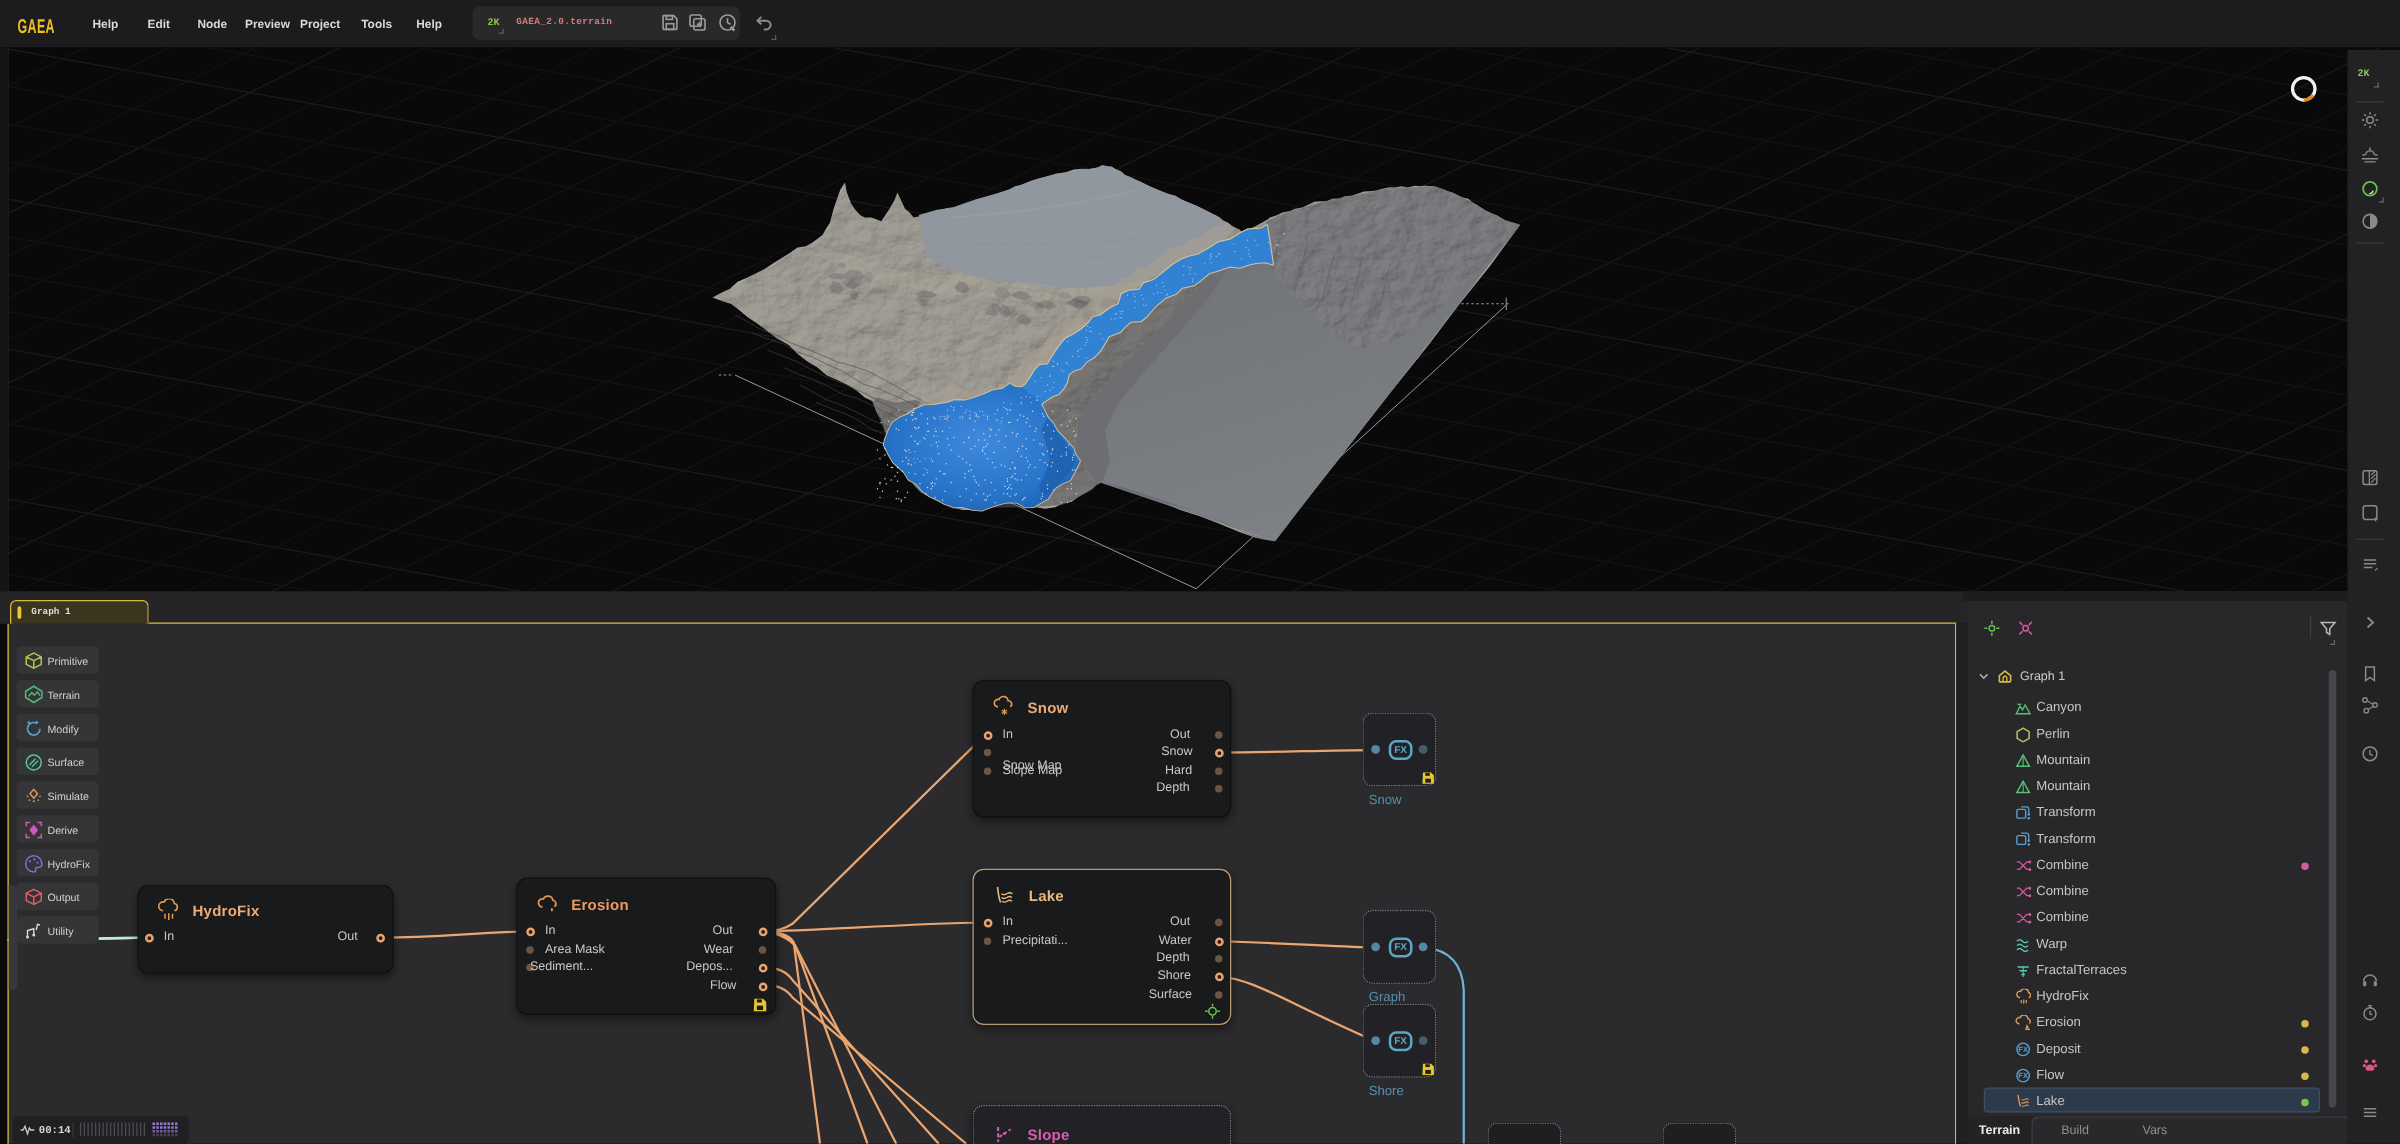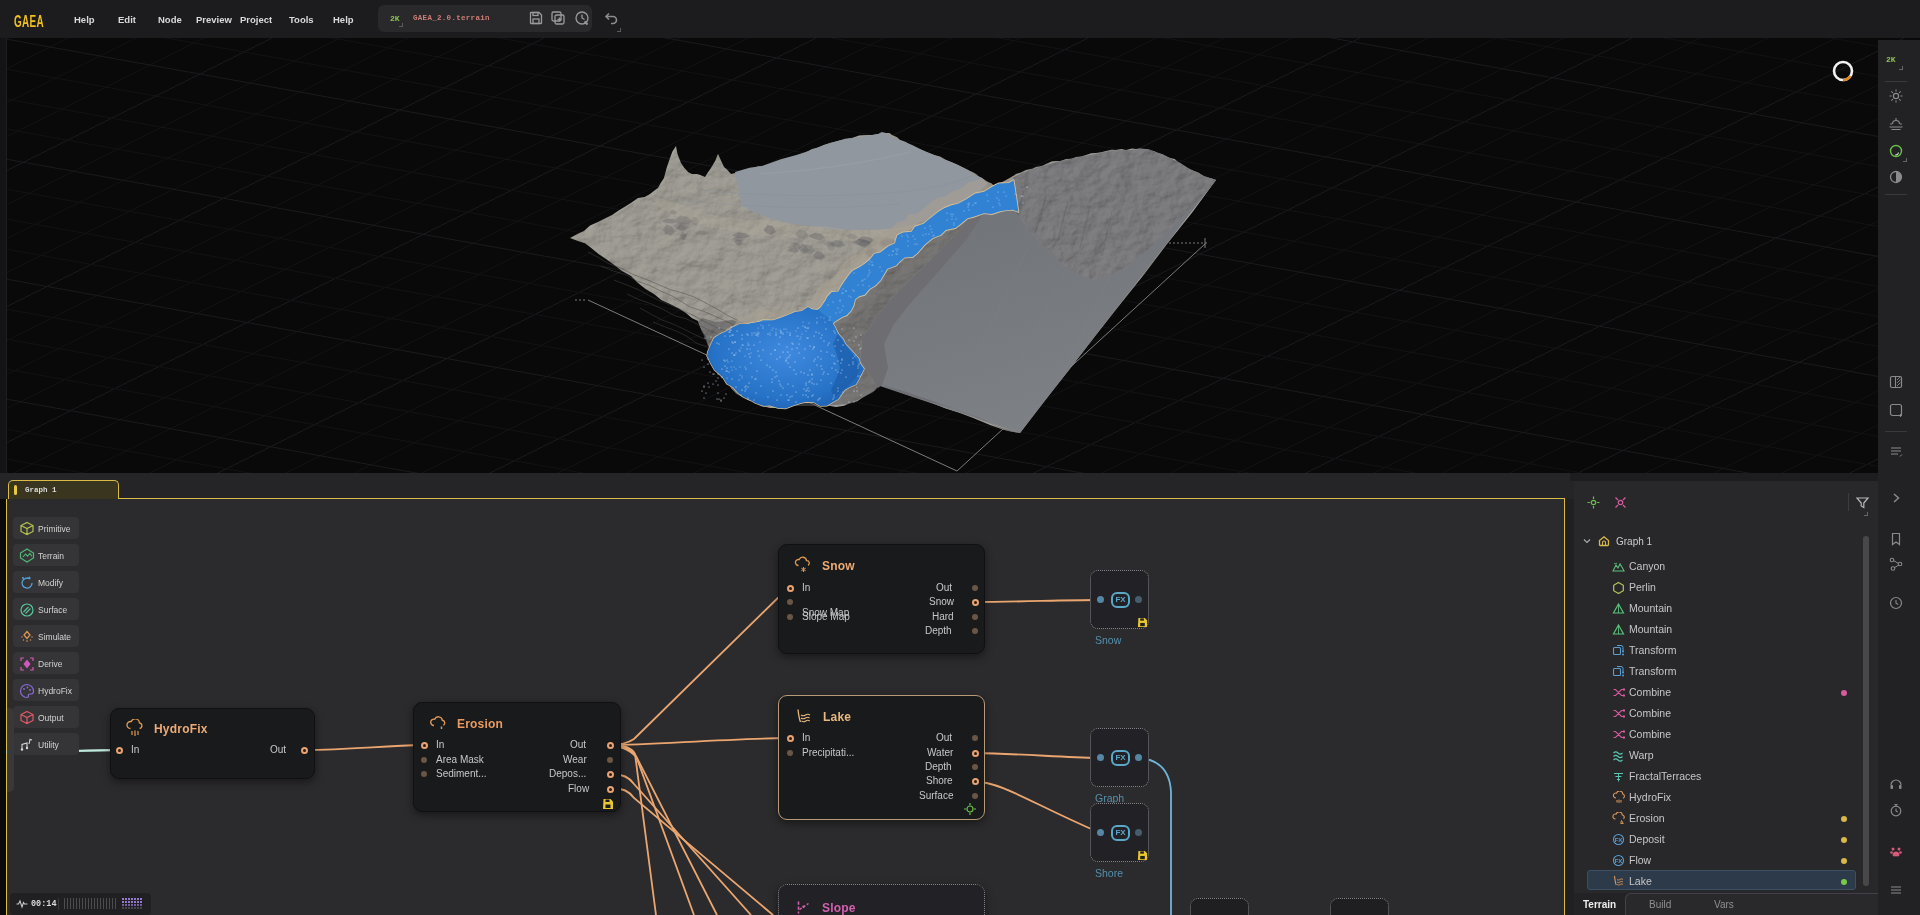--- a/index.html
+++ b/index.html
@@ -1036,21 +1036,21 @@
         <path d="M12.5 12.5v2.5" stroke-width="1.5"></path>
       </svg>
       <span class="t" style="color:#e89a60">Erosion</span>
     </div>
 </div>
 <div class="dot on" style="left:420.5px;top:741.5px"></div>
 <div class="dot off" style="left:420.5px;top:756.5px"></div>
 <div class="dot off" style="left:420.5px;top:770.5px"></div>
 <div class="port" style="left:436px;top:739px">In</div>
 <div class="port" style="left:436px;top:754px">Area Mask</div>
-<div class="port" style="left:436px;top:768px">Sediment...</div>
+<div class="port" style="left:424px;top:768px">Sediment...</div>
 <div class="dot on" style="left:606.5px;top:741.5px"></div>
 <div class="dot off" style="left:606.5px;top:756.5px"></div>
 <div class="dot on" style="left:606.5px;top:770.5px"></div>
 <div class="dot on" style="left:606.5px;top:785.5px"></div>
 <div class="port" style="left:570px;top:739px">Out</div>
 <div class="port" style="left:563px;top:754px">Wear</div>
 <div class="port" style="left:549px;top:768px">Depos...</div>
 <div class="port" style="left:568px;top:783px">Flow</div>
 <svg style="position:absolute;left:602px;top:798px" width="12" height="12" viewBox="0 0 12 12">
     <path d="M1.5 1h7l2.5 2.5v7.5h-10z" fill="#e8c62e"></path>

